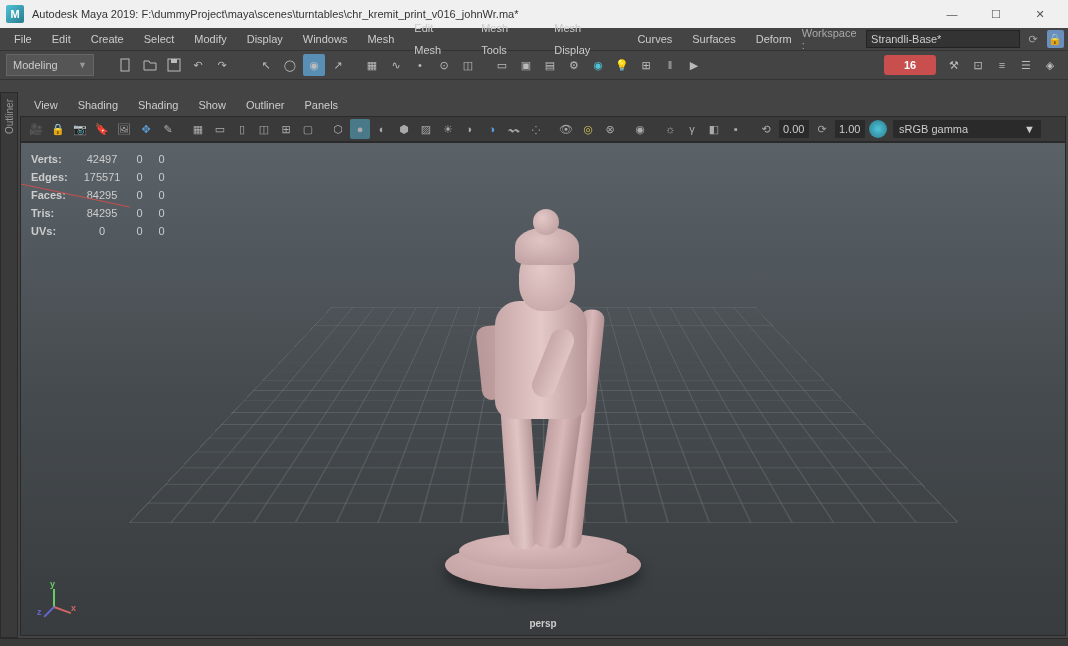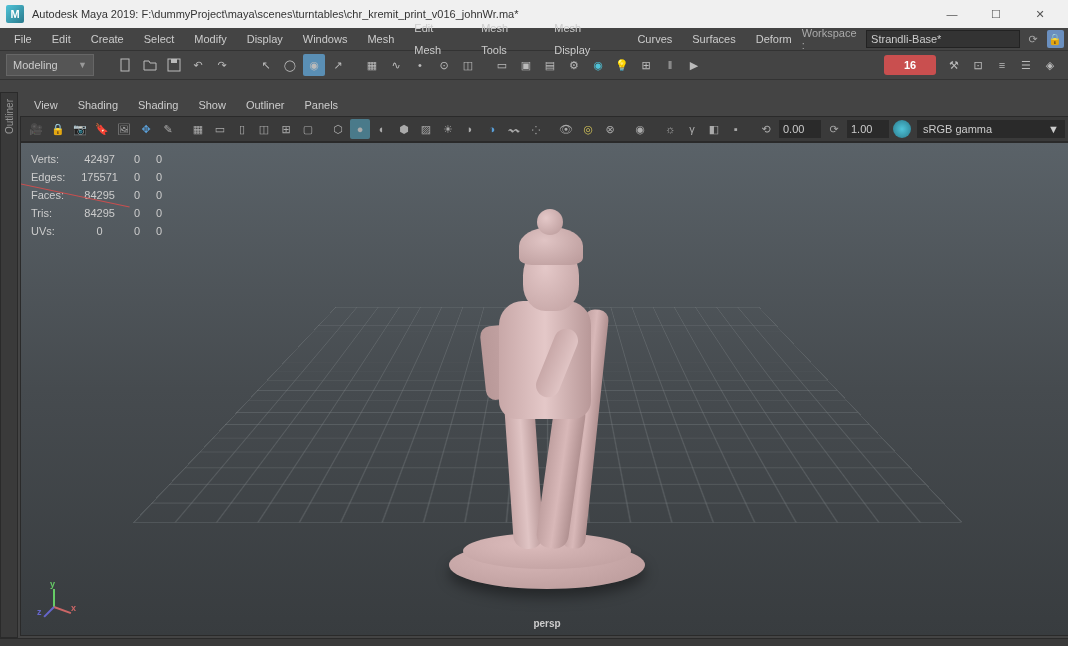--- a/index.html
+++ b/index.html
@@ -34,29 +34,29 @@
 
 .vp-container { flex: 1; background: #444; display: flex; flex-direction: column; padding: 2px; }
 .panel-menu { height: 22px; background: #444; display: flex; align-items: center; color: #ccc; padding: 0 4px; }
 .panel-menu .mitem { padding: 0 10px; }
 
 .panel-tools { height: 26px; background: #3a3a3a; border: 1px solid #2a2a2a; display: flex; align-items: center; padding: 0 4px; }
 .panel-tools .tbtn { width: 20px; height: 20px; display: flex; align-items: center; justify-content: center; margin: 0 1px; color: #aaa; }
 .panel-tools .tbtn.cyan { background: #4a7a8a; border-radius: 2px; }
 .panel-tools .tbtn.blue { color: #5a9fd8; }
 .panel-tools .tbtn.yellow { color: #d8c85a; }
-.panel-tools .num { width: 42px; height: 18px; background: #2a2a2a; color: #ccc; display: flex; align-items: center; padding: 0 4px; margin: 0 2px; }
+.panel-tools .num { width: 30px; height: 18px; background: #2a2a2a; color: #ccc; display: flex; align-items: center; padding: 0 4px; margin: 0 2px; }
 .panel-tools .colordrop { width: 148px; height: 18px; background: #2a2a2a; color: #ccc; display: flex; align-items: center; padding: 0 6px; margin: 0 4px; justify-content: space-between; }
 .panel-tools .swatch { width: 18px; height: 18px; background: radial-gradient(circle,#4fc3d8,#2a7a8c); border-radius: 50%; margin: 0 2px; }
 
 .viewport { flex: 1; background: linear-gradient(180deg, #5a6268 0%, #464b4f 50%, #383c3f 100%); position: relative; border: 1px solid #2a2a2a; overflow: hidden; }
 
 .hud { position: absolute; top: 6px; left: 8px; color: #ccc; font-size: 10px; }
 .hud table td { padding: 2px 14px 2px 0; text-align: center; }
-.hud table td:first-child { text-align: left; font-weight: normal; }
+.hud table td:first-child { text-align: left; font-weight: bold; }
 .hud .hl { position: relative; }
 .hud .hl::after { content: ''; position: absolute; left: -30px; top: 6px; width: 130px; height: 1px; background: #c94f4f; transform: rotate(12deg); }
 
 .grid3d { position: absolute; left: 50%; bottom: 50px; transform: translateX(-50%) perspective(560px) rotateX(62deg); width: 560px; height: 410px; }
 .grid3d .gline { position: absolute; background: rgba(130,135,138,0.35); }
 .grid3d .glh { left:0; right:0; height:1px; }
 .grid3d .glv { top:0; bottom:0; width:1px; }
 
 .model { position: absolute; left: 50%; top: 48%; transform: translate(-50%,-50%); width: 220px; height: 420px; }
 .model .base { position: absolute; bottom: 0; left: 50%; transform: translateX(-50%); width: 196px; height: 48px; background: radial-gradient(ellipse at 40% 30%, #d8b8b8, #b89898); border-radius: 50%; box-shadow: 0 8px 14px rgba(0,0,0,0.4); }

